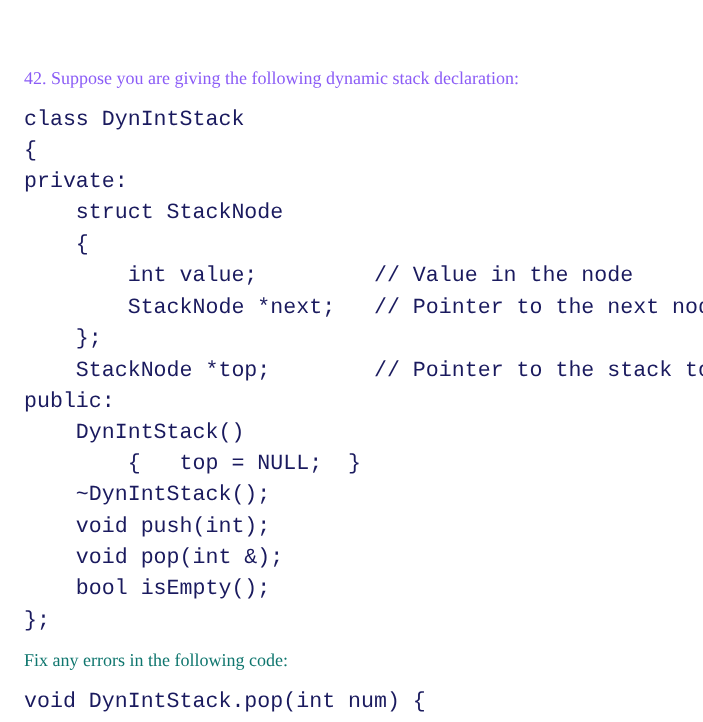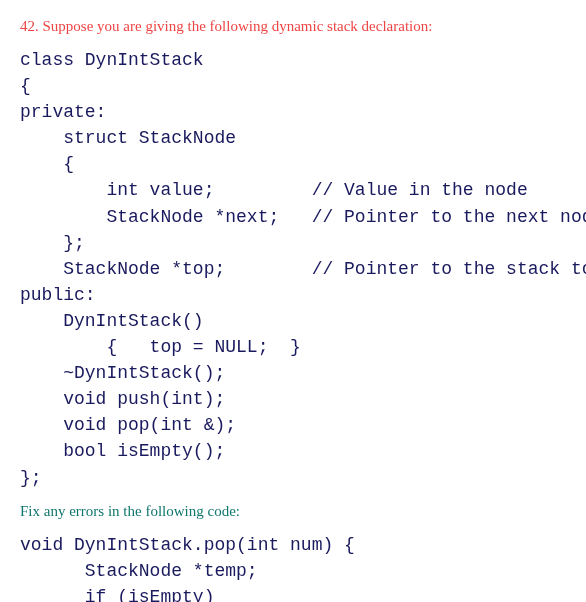--- a/index.html
+++ b/index.html
@@ -6,22 +6,23 @@
       font-family: 'Times New Roman', Times, serif;
       font-size: 15px;
       color: #1a1a5e;
       background: #ffffff;
       margin: 0;
       padding: 18px 20px;
       width: 586px;
       box-sizing: border-box;
     }
     .question-text {
-      color: #ef4444;
+      color: #8b5cf6;
       margin-bottom: 12px;
+      margin-top: 40px;
     }
     .code-block {
       font-family: 'Courier New', Courier, monospace;
       font-size: 18px;
       color: #1a1a5e;
       white-space: pre;
       line-height: 1.45;
       margin-bottom: 12px;
     }
     .instruction-text {

